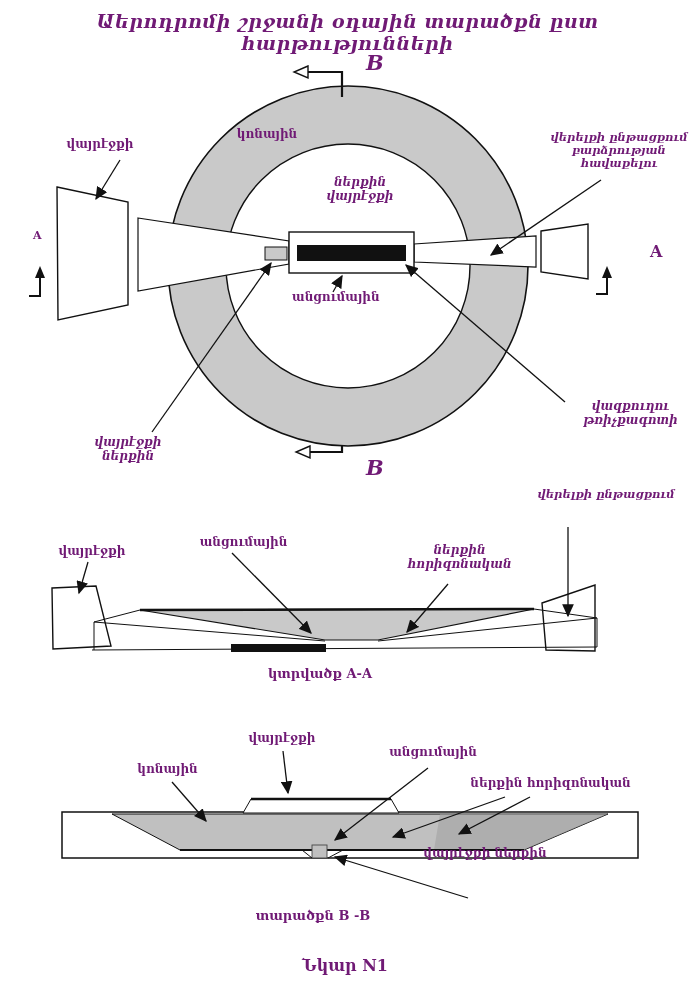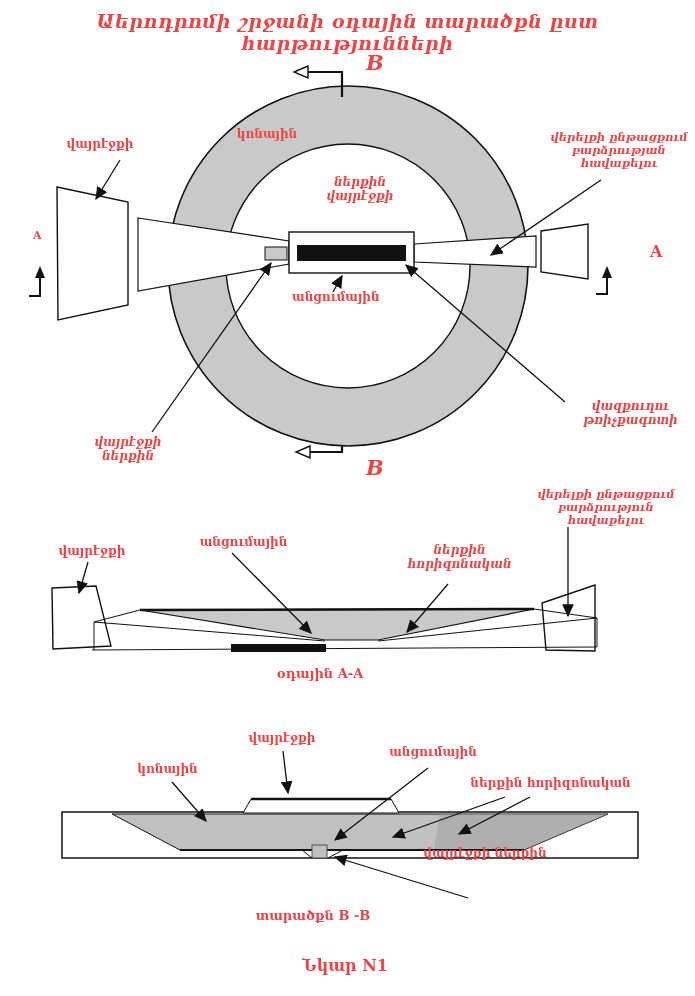--- a/index.html
+++ b/index.html
@@ -1,17 +1,17 @@
 <!DOCTYPE html>
 <html><head>
 <meta charset="utf-8">
 <style>
   html,body{margin:0;padding:0;background:#fff;}
   .page{position:relative;width:695px;height:996px;background:#ffffff;overflow:hidden;
-        font-family:"DejaVu Serif","DejaVu Sans",serif;color:#ef4444;}
+        font-family:"DejaVu Serif","DejaVu Sans",serif;color:#701a75;}
   .title{position:absolute;left:0;right:0;top:10px;text-align:center;
          font-size:19px;font-weight:bold;font-style:italic;letter-spacing:.5px;}
   .lbl{position:absolute;font-size:12px;font-weight:bold;line-height:1.15;text-align:center;}
   .lbl span{display:block;font-style:italic;}
   .lbl.left{text-align:center;}
   .slet{position:absolute;font-weight:bold;}
   .b-let{font-style:italic;font-size:21px;}
   .a-let-l{font-size:11px;}
   .a-let-r{font-size:16px;}
   .caption{position:absolute;font-size:13px;font-weight:bold;text-align:center;}
@@ -142,23 +142,22 @@
   <div class="slet a-let-r" style="left:650px;top:242px;">A</div>
 
   <div class="lbl" style="left:50px;top:545px;width:84px;">վայրէջքի</div>
   <div class="lbl" style="left:196px;top:536px;width:95px;">անցումային</div>
   <div class="lbl left" style="left:402px;top:544px;width:115px;">
     <span>ներքին</span>
     <span>հորիզոնական</span>
   </div>
   <div class="lbl" style="left:520px;top:488px;width:172px;font-size:11.5px;">
     <span>վերելքի ընթացքում</span>
-    <span>բարձրություն հավաքելու</span>
   </div>
-  <div class="caption" style="left:235px;top:666px;width:170px;">օդային A-A</div>
+  <div class="caption" style="left:235px;top:666px;width:170px;">կտրվածք A-A</div>
 
   <div class="lbl" style="left:240px;top:732px;width:84px;">վայրէջքի</div>
   <div class="lbl" style="left:383px;top:746px;width:100px;">անցումային</div>
   <div class="lbl" style="left:130px;top:763px;width:75px;">կոնային</div>
   <div class="lbl" style="left:468px;top:777px;width:165px;">ներքին հորիզոնական</div>
   <div class="lbl left" style="left:420px;top:847px;width:130px;">վայրէջքի ներքին</div>
   <div class="caption" style="left:228px;top:908px;width:170px;">տարածքն B -B</div>
 
   <div class="fig">Նկար N1</div>
 </div>

